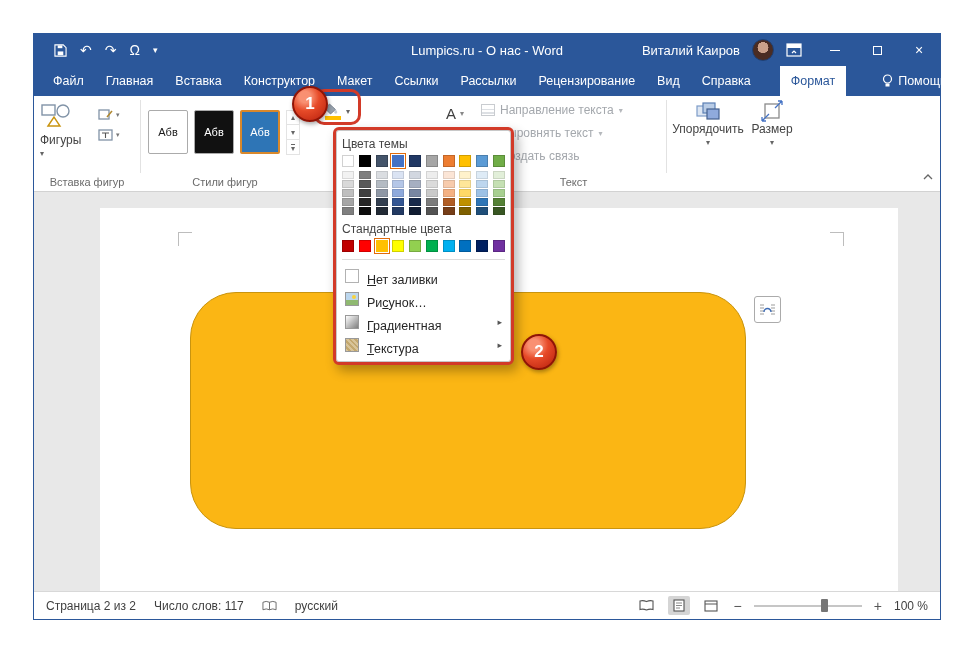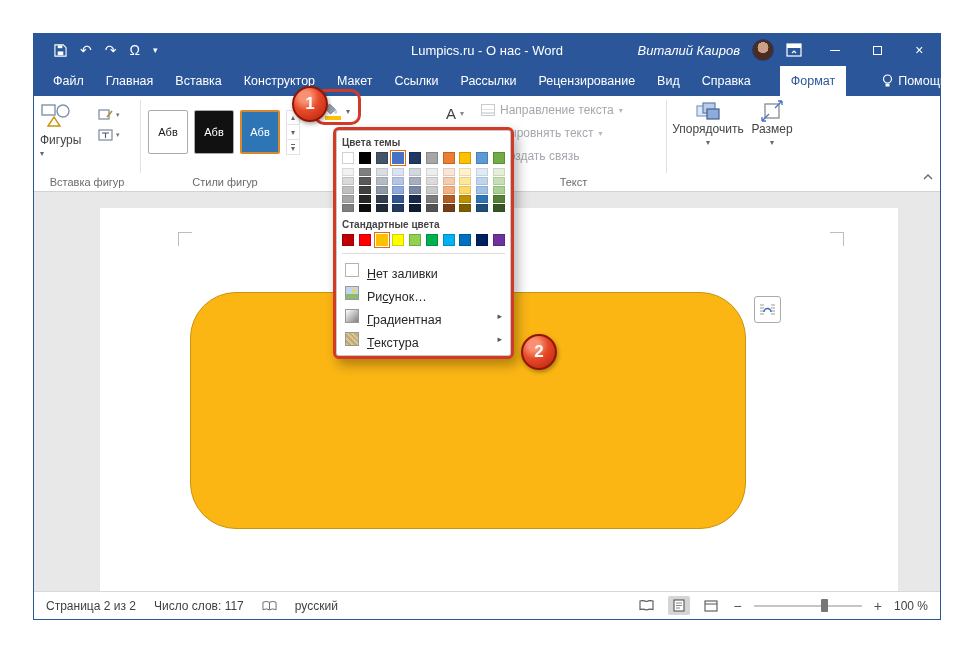--- a/index.html
+++ b/index.html
@@ -7,21 +7,21 @@
   .screen { position:relative; width:975px; height:651px; background:#fff; overflow:hidden; }
   .window { position:absolute; left:33px; top:33px; width:908px; height:587px;
             border:1px solid #2B579A; background:#fff; display:flex; flex-direction:column; }
 
   
   .titlebar { height:32px; background:#2B579A; color:#fff; display:flex; align-items:center; position:relative; flex:0 0 32px; }
   .qat { display:flex; align-items:center; gap:13px; padding-left:20px; font-size:14px; }
   .qat span, .qat svg { color:#fff; cursor:pointer; }
   .qat .small { font-size:9px; }
   .tb-title { position:absolute; left:0; right:0; text-align:center; font-size:13px; pointer-events:none; }
-  .tb-right { margin-left:auto; display:flex; align-items:center; gap:12px; padding-right:0; z-index:2;font-style:italic; }
+  .tb-right { margin-left:auto; display:flex; align-items:center; gap:12px; padding-right:0; z-index:2; }
   .tb-user { font-size:13px; }
   .avatar { width:22px; height:22px; border-radius:50%; background:radial-gradient(circle at 50% 38%, #caa08a 0 34%, #4a2c23 35% 100%); border:1px solid #1e3f73; }
   .winbtns { display:flex; }
   .winbtn { width:42px; height:32px; display:flex; align-items:center; justify-content:center; cursor:pointer; font-size:14px; }
   .mini-glyph { width:10px; height:1px; background:#fff; display:block; }
   .maxi-glyph { width:9px; height:9px; border:1px solid #fff; display:block; }
 
   
   .tabrow { height:30px; background:#2B579A; display:flex; align-items:stretch; color:#fff; font-size:12.5px; padding-left:8px; flex:0 0 30px; }
   .tab { padding:0 11px; display:flex; align-items:center; cursor:pointer; white-space:nowrap; }
@@ -88,21 +88,21 @@
   .viewbtn { width:22px; height:19px; display:flex; align-items:center; justify-content:center; cursor:pointer; border-radius:2px; }
   .viewbtn.pressed { background:#D5D5D5; }
   .zoom-glyph { font-size:14px; color:#555; cursor:pointer; padding:0 2px; }
   .zoom-track { position:relative; width:108px; height:2px; background:#C6C6C6; cursor:pointer; }
   .zoom-thumb { position:absolute; left:62%; top:-6px; width:7px; height:13px; background:#767676; border-radius:1px; }
 
   
   .panel { position:absolute; left:333px; top:127px; width:181px; z-index:40; background:#fff;
            border:3px solid #D23A28; border-radius:6px;
            box-shadow: inset 0 0 0 1px #C8C8C8, 4px 6px 12px rgba(0,0,0,.30); padding:6px; }
-  .cm-label { font-size:10px; color:#444; margin:1px 0 4px;font-weight:bold; }
+  .cm-label { font-size:12px; color:#444; margin:1px 0 4px; }
   .cgrid { display:grid; grid-template-columns:repeat(10,12px); justify-content:space-between; }
   #theme-main, #std-row { margin-bottom:4px; }
   #theme-variants { row-gap:1px; margin-bottom:7px; }
   .swatch { width:12px; height:12px; cursor:pointer; box-shadow:inset 0 0 0 1px rgba(0,0,0,.18); }
   .vswatch { width:12px; height:8px; cursor:pointer; box-shadow:inset 0 0 0 1px rgba(0,0,0,.10); }
   .swatch.sel { box-shadow:0 0 0 1px #fff, 0 0 0 2px #E26B0A; }
   #std-row { margin-bottom:7px; }
   .psep { height:1px; background:#DCDCDC; margin:2px 0 4px; }
   .menu-item { display:flex; align-items:center; gap:8px; height:23px; padding:0 3px; cursor:pointer; color:#262626; font-size:12.5px; }
   .mi { width:14px; height:14px; flex:0 0 14px; }

